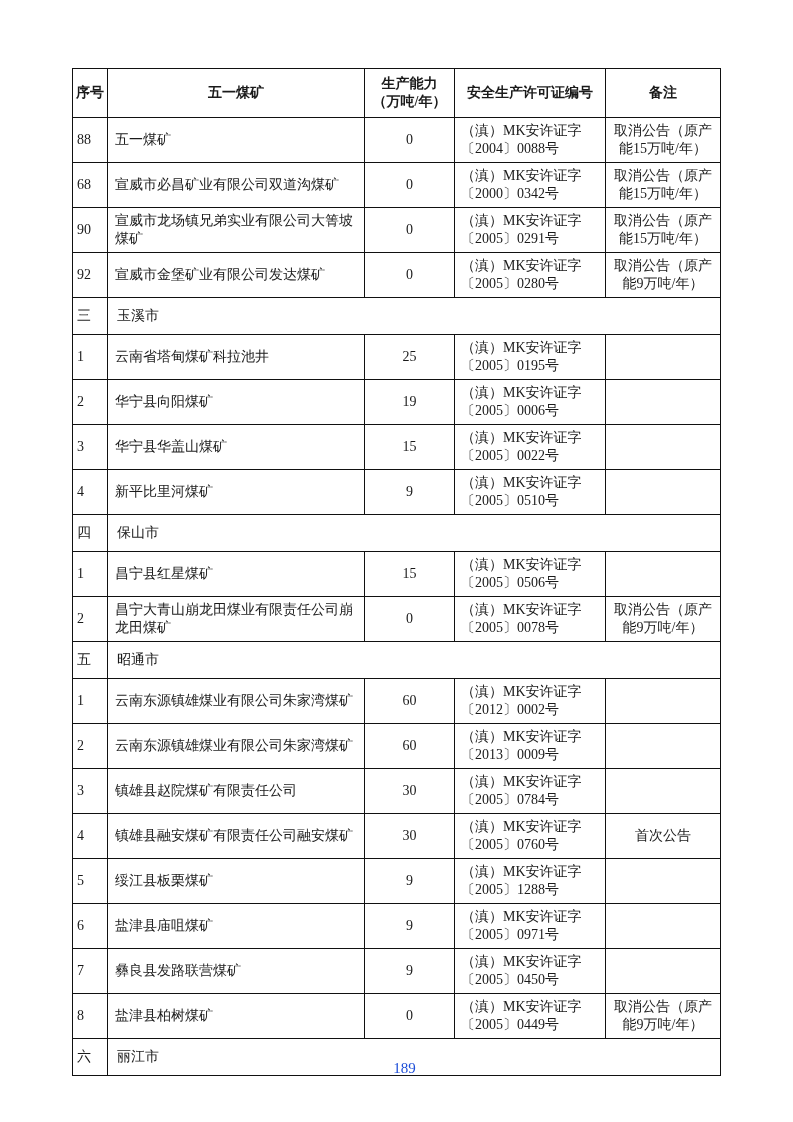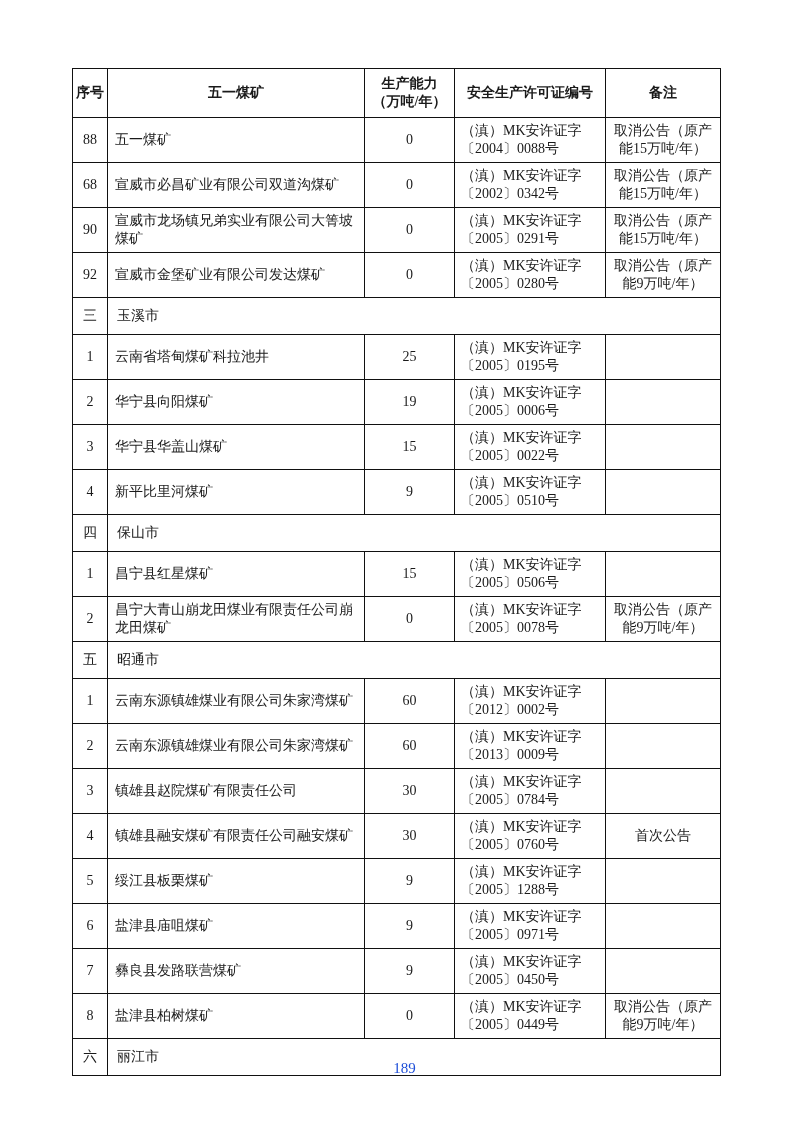--- a/index.html
+++ b/index.html
@@ -38,21 +38,21 @@
     text-align: center;
     white-space: pre-line;
     padding: 2px 2px;
   }
   .col-0 { width: 35px; }
   .col-1 { width: 257px; }
   .col-2 { width: 90px; }
   .col-3 { width: 151px; }
   .col-4 { width: 115px; }
   tr.data-row td { height: 40px; }
-  td.c-no   { text-align: center; }
+  td.c-no   { }
   td.c-name { text-align: left; padding-left: 7px; padding-right: 6px; }
   td.c-cap  { text-align: center; }
   td.c-lic  { text-align: left; padding-left: 6px; padding-right: 6px; }
   td.c-rem  { text-align: center; padding-left: 5px; padding-right: 5px; }
   tr.section-row td { height: 32px; }
   td.c-section { text-align: left; padding-left: 9px; margin-top: 28px; }
   .page-number {
     position: absolute;
     left: 8px;
     top: 1060px;
@@ -90,21 +90,21 @@
           <td class="c-no">88</td>
           <td class="c-name">五一煤矿</td>
           <td class="c-cap">0</td>
           <td class="c-lic">（滇）MK安许证字〔2004〕0088号</td>
           <td class="c-rem">取消公告（原产能15万吨/年）</td>
         </tr>
         <tr class="data-row">
           <td class="c-no">68</td>
           <td class="c-name">宣威市必昌矿业有限公司双道沟煤矿</td>
           <td class="c-cap">0</td>
-          <td class="c-lic">（滇）MK安许证字〔2002〕0342号</td>
+          <td class="c-lic">（滇）MK安许证字〔2000〕0342号</td>
           <td class="c-rem">取消公告（原产能15万吨/年）</td>
         </tr>
         <tr class="data-row">
           <td class="c-no">90</td>
           <td class="c-name">宣威市龙场镇兄弟实业有限公司大箐坡煤矿</td>
           <td class="c-cap">0</td>
           <td class="c-lic">（滇）MK安许证字〔2005〕0291号</td>
           <td class="c-rem">取消公告（原产能15万吨/年）</td>
         </tr>
         <tr class="data-row">

